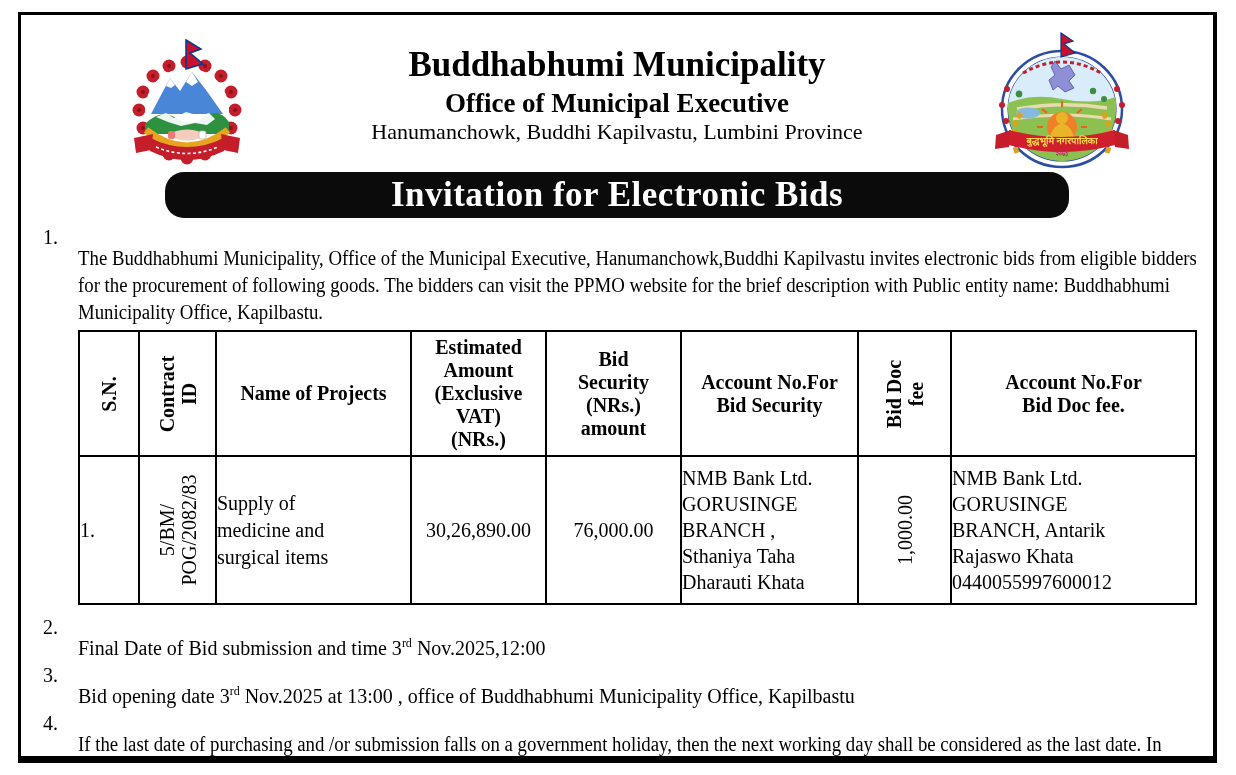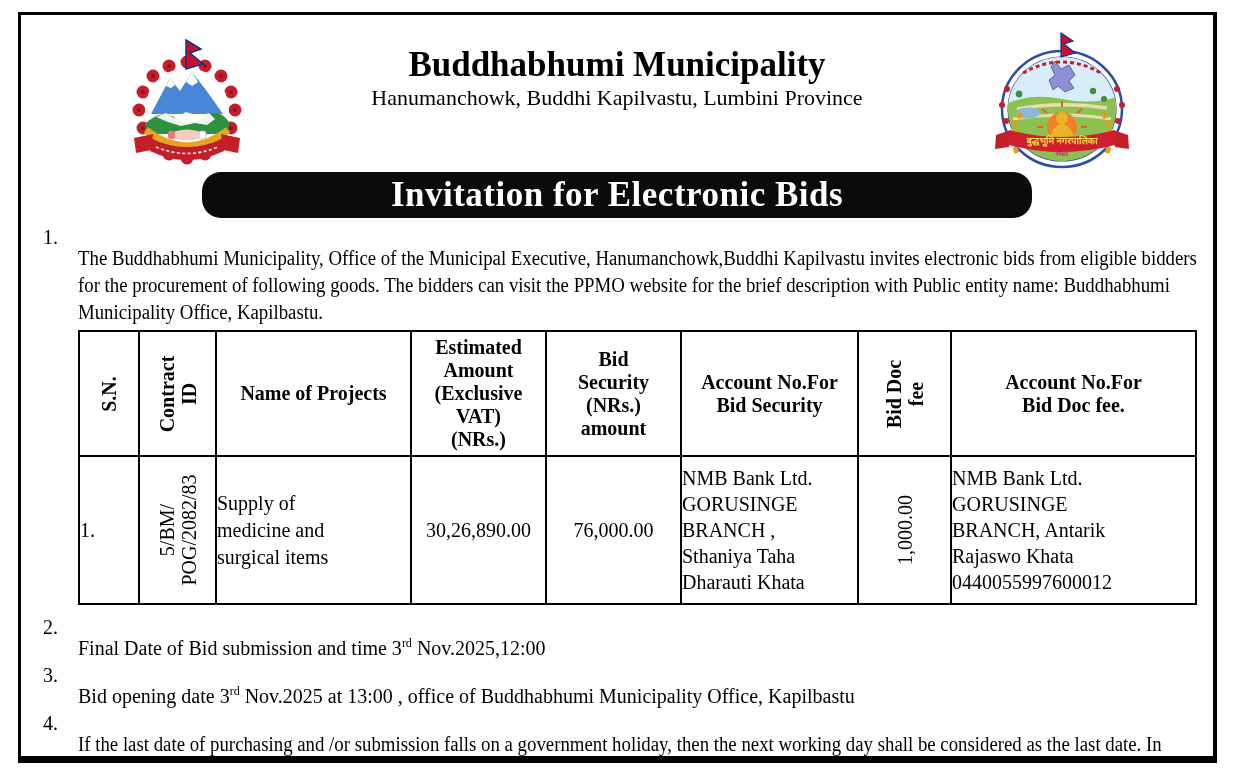--- a/index.html
+++ b/index.html
@@ -8,21 +8,21 @@
          border:3px solid #000;border-right-width:4px;border-bottom-width:7px;background:#fff;overflow:hidden;}
   
   .hdr{position:relative;height:157px;}
   .logo-left{position:absolute;left:105px;top:23px;width:122px;height:130px;}
   .logo-right{position:absolute;left:962px;top:16px;width:158px;height:142px;}
   .title-block{text-align:center;padding-top:30px;}
   .t1{font-size:35px;font-weight:bold;line-height:40px;}
   .t2{font-size:27px;font-weight:bold;line-height:31px;margin-top:3px;}
   .t3{font-size:22px;line-height:26px;margin-top:0;}
   
-  .banner{width:830px;height:46px;margin:0 auto;background:#0b0b0b;border-radius:19px;
+  .banner{width:904px;height:46px;margin:0 auto;background:#0b0b0b;border-radius:19px;
           display:flex;align-items:center;justify-content:center;}
   .banner span{color:#fff;font-size:35px;font-weight:bold;letter-spacing:.5px;}
   .pubdate{text-align:center;font-size:22px;font-weight:bold;text-decoration:underline;
            margin-top:6px;line-height:26px;}
   
   .notice{display:flex;font-size:20px;line-height:27px;padding-left:22px;}
   .notice .num{flex:0 0 35px;}
   .notice .txt{flex:1;padding-right:12px;margin-top:21px;}
   .condense{transform:scaleX(.94);transform-origin:0 0;width:106%;}
   sup{font-size:12px;vertical-align:super;line-height:0;}
@@ -165,20 +165,21 @@
         <path d="M145,104 l-15,-5 2,17 14,2 z" fill="#c41e2a"></path>
         <path d="M26,99 Q79,113 132,99 L132,114 Q79,128 26,114 Z" fill="#cf1f2e"></path>
         <text x="79" y="113" text-anchor="middle" font-size="9.5" font-weight="bold" fill="#ffd94d">बुद्धभूमि नगरपालिका</text>
         <text x="79" y="125" text-anchor="middle" font-size="6" fill="#8b1a1a">२०७३</text>
       </g>
       <path d="M78,2 l12,8 -9,3 11,9 -14,4 z" fill="#c8102e" stroke="#003893" stroke-width="1.2"></path>
     </svg>
 
     <div class="title-block">
       <div class="t1">Buddhabhumi Municipality</div>
+      <div class="t2">Office of Municipal Executive</div>
       <div class="t3">Hanumanchowk, Buddhi Kapilvastu, Lumbini Province</div>
     </div>
   </div>
 
   <div class="banner">
     <span>Invitation for Electronic Bids</span>
   </div>
 
 
   <div class="notice" style="margin-top:6px;">

